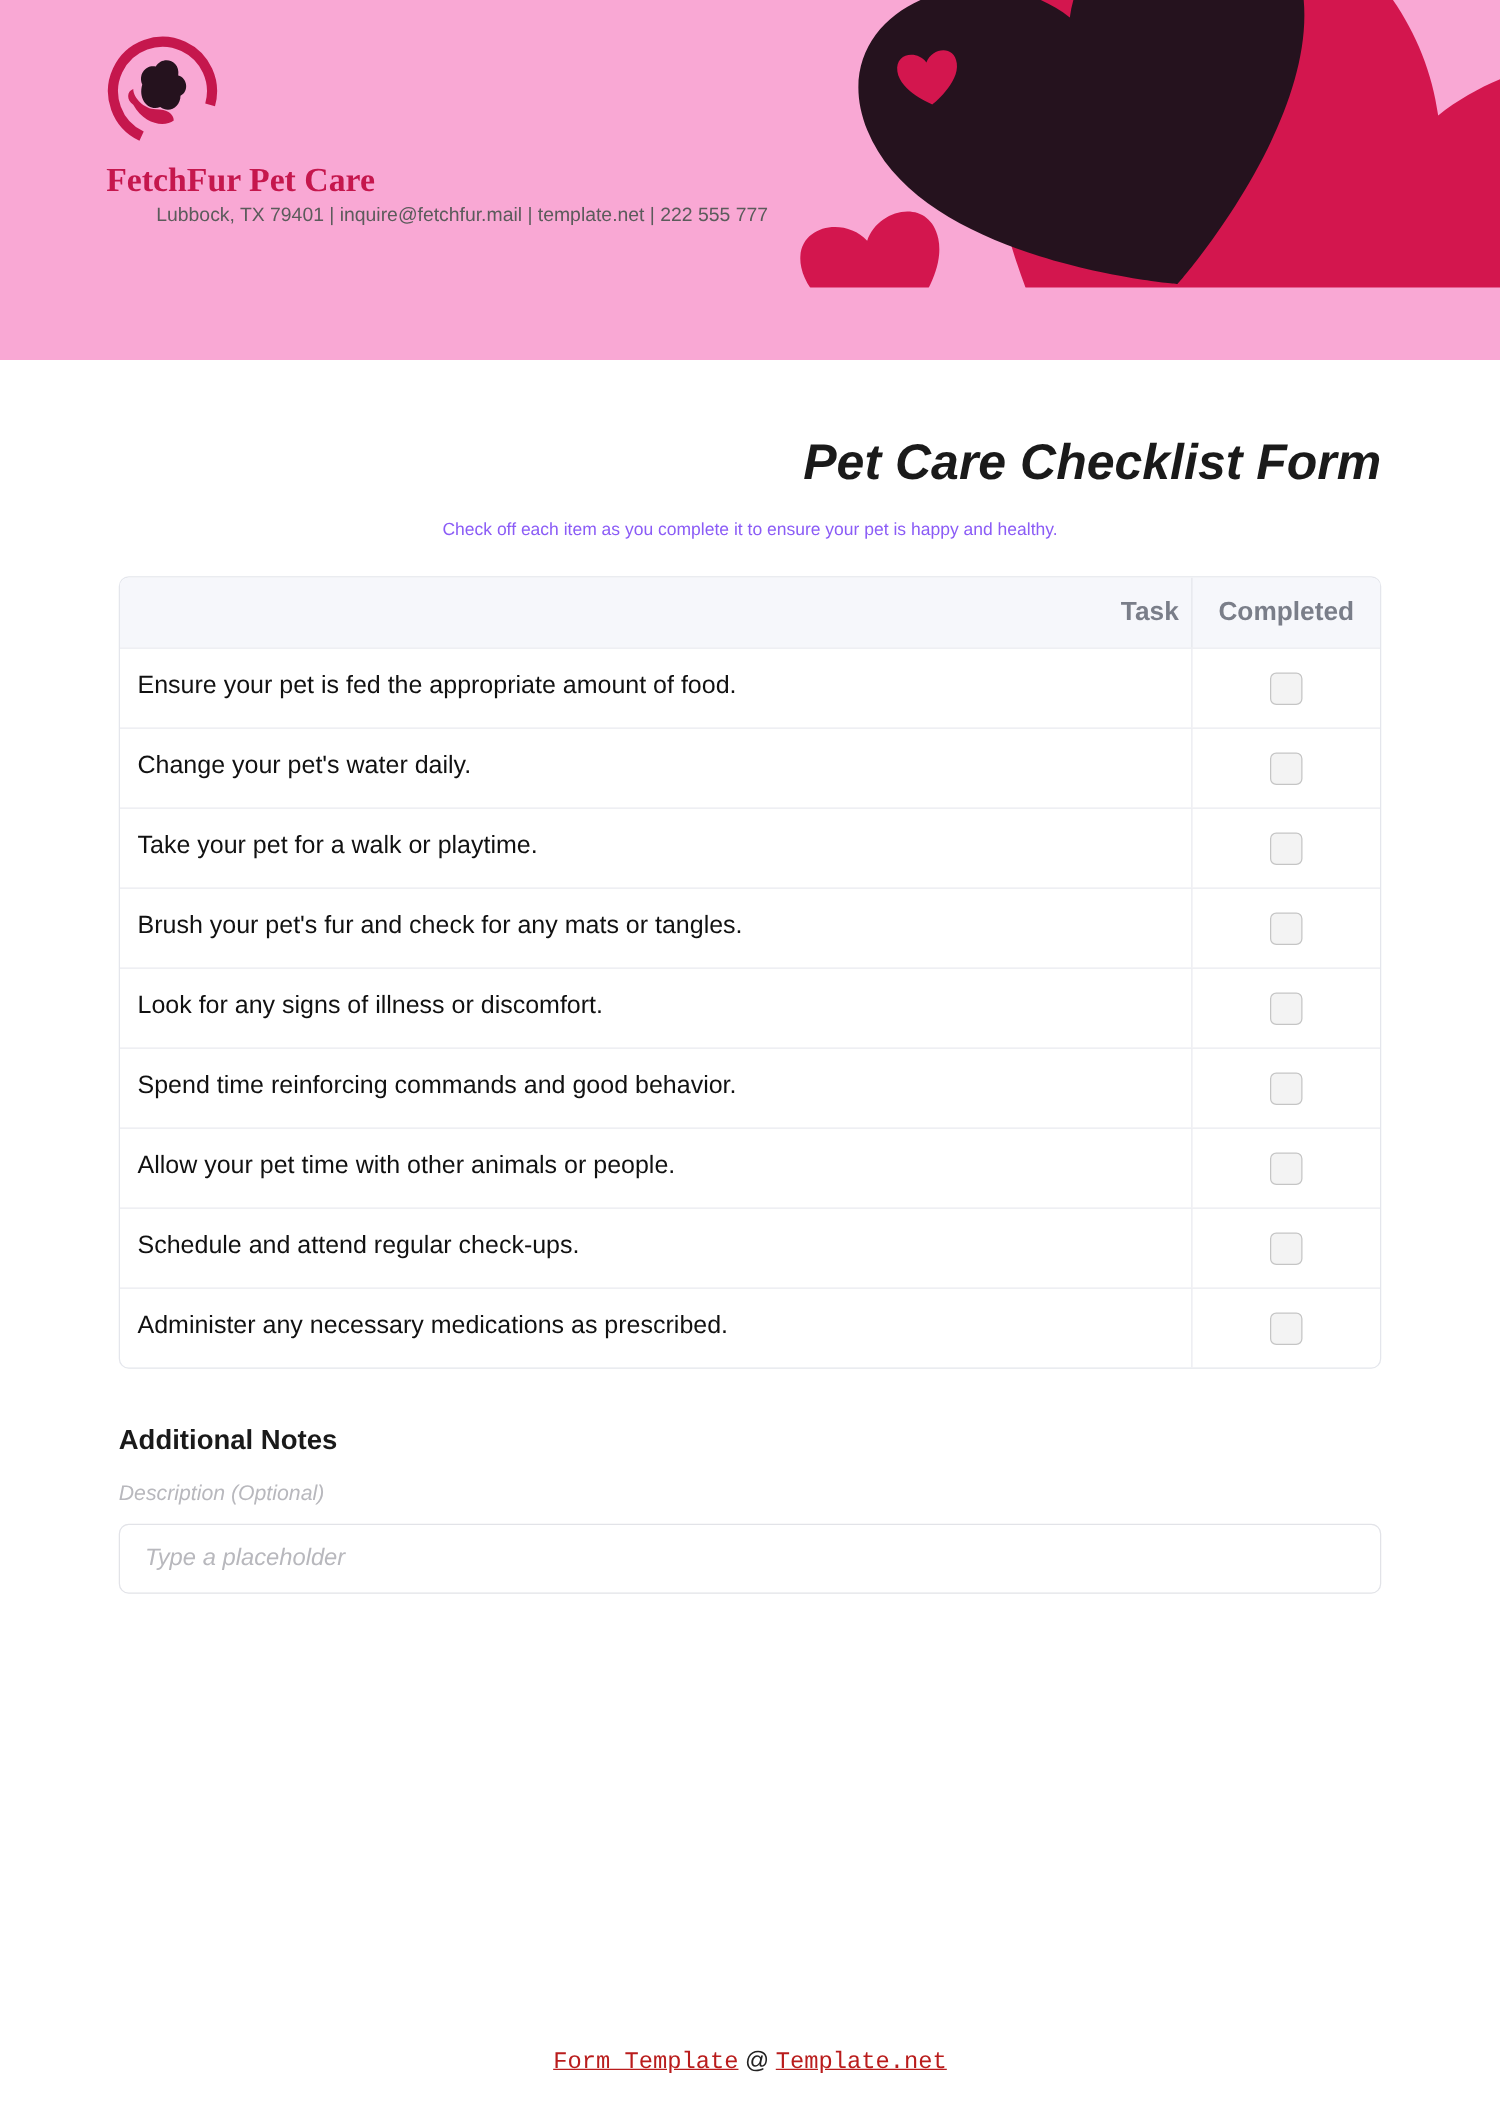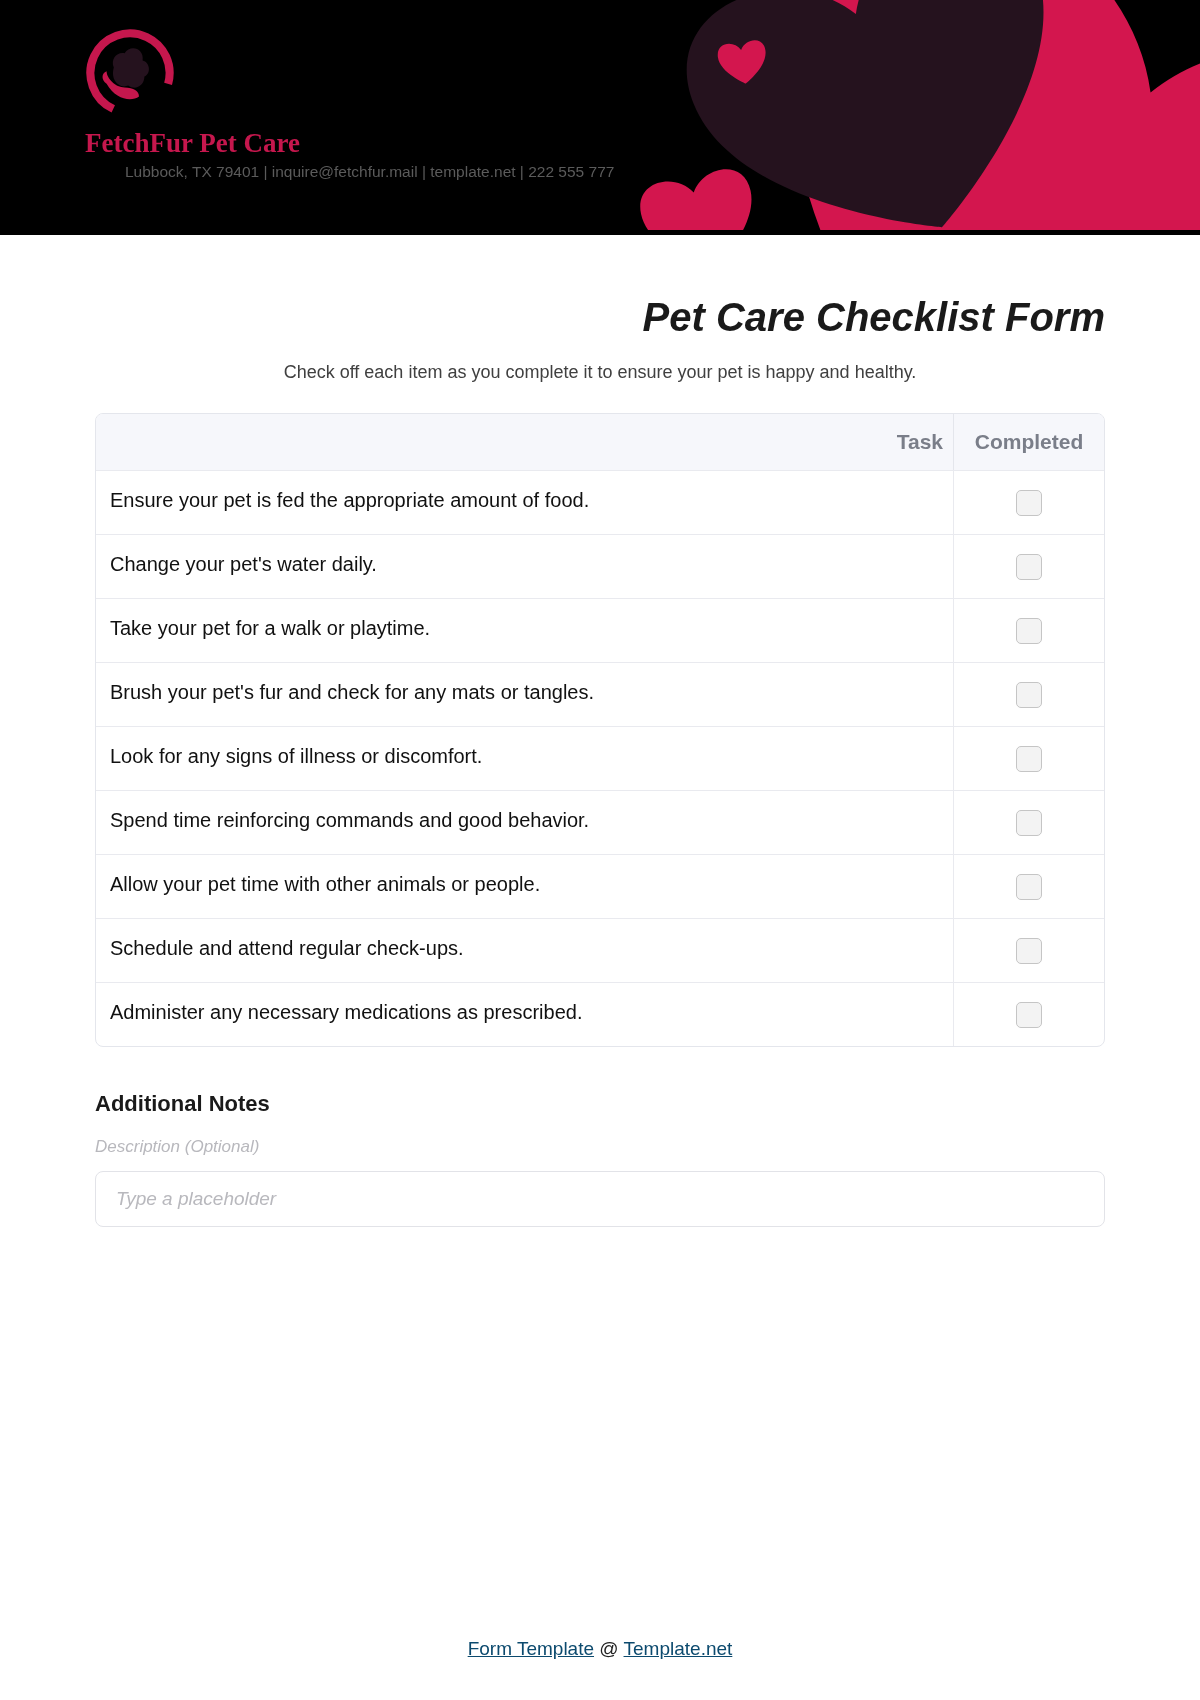--- a/index.html
+++ b/index.html
@@ -5,22 +5,22 @@
   * { box-sizing: border-box; margin: 0; padding: 0; }
   body {
     font-family: Arial, Helvetica, sans-serif;
     background: #ffffff;
     width: 1200px;
     height: 1700px;
     overflow: hidden;
     position: relative;
   }
   .header {
-    background: #000000;
-    height: 235px;
+    background: #f9a8d4;
+    height: 288px;
     position: relative;
     overflow: hidden;
   }
   .hearts {
     position: absolute;
     right: 0;
     top: 0;
     width: 640px;
     height: 230px;
   }
@@ -52,22 +52,22 @@
   .page-title {
     text-align: right;
     font-size: 40px;
     font-weight: bold;
     color: #1a1a1a;
     margin-bottom: 22px;
     font-style: italic;
   }
   .intro {
     text-align: center;
-    font-size: 18px;
-    color: #404040;
+    font-size: 14px;
+    color: #8b5cf6;
     margin-bottom: 30px;
   }
   .table {
     width: 100%;
     border: 1px solid #e4e6ec;
     border-radius: 8px;
     overflow: hidden;
   }
   .thead {
     display: flex;
@@ -144,22 +144,23 @@
   .footer {
     position: absolute;
     bottom: 40px;
     left: 0;
     right: 0;
     text-align: center;
     font-size: 19px;
     color: #3a3adf;
   }
   .footer a {
-    color: #0c4a6e;
+    color: #b91c1c;
     text-decoration: underline;
+    font-family: Liberation Mono, monospace;
   }
   .footer .sep {
     color: #222;
     text-decoration: none;
   }
 </style>
 </head>
 <body>
 
 <div class="header">

